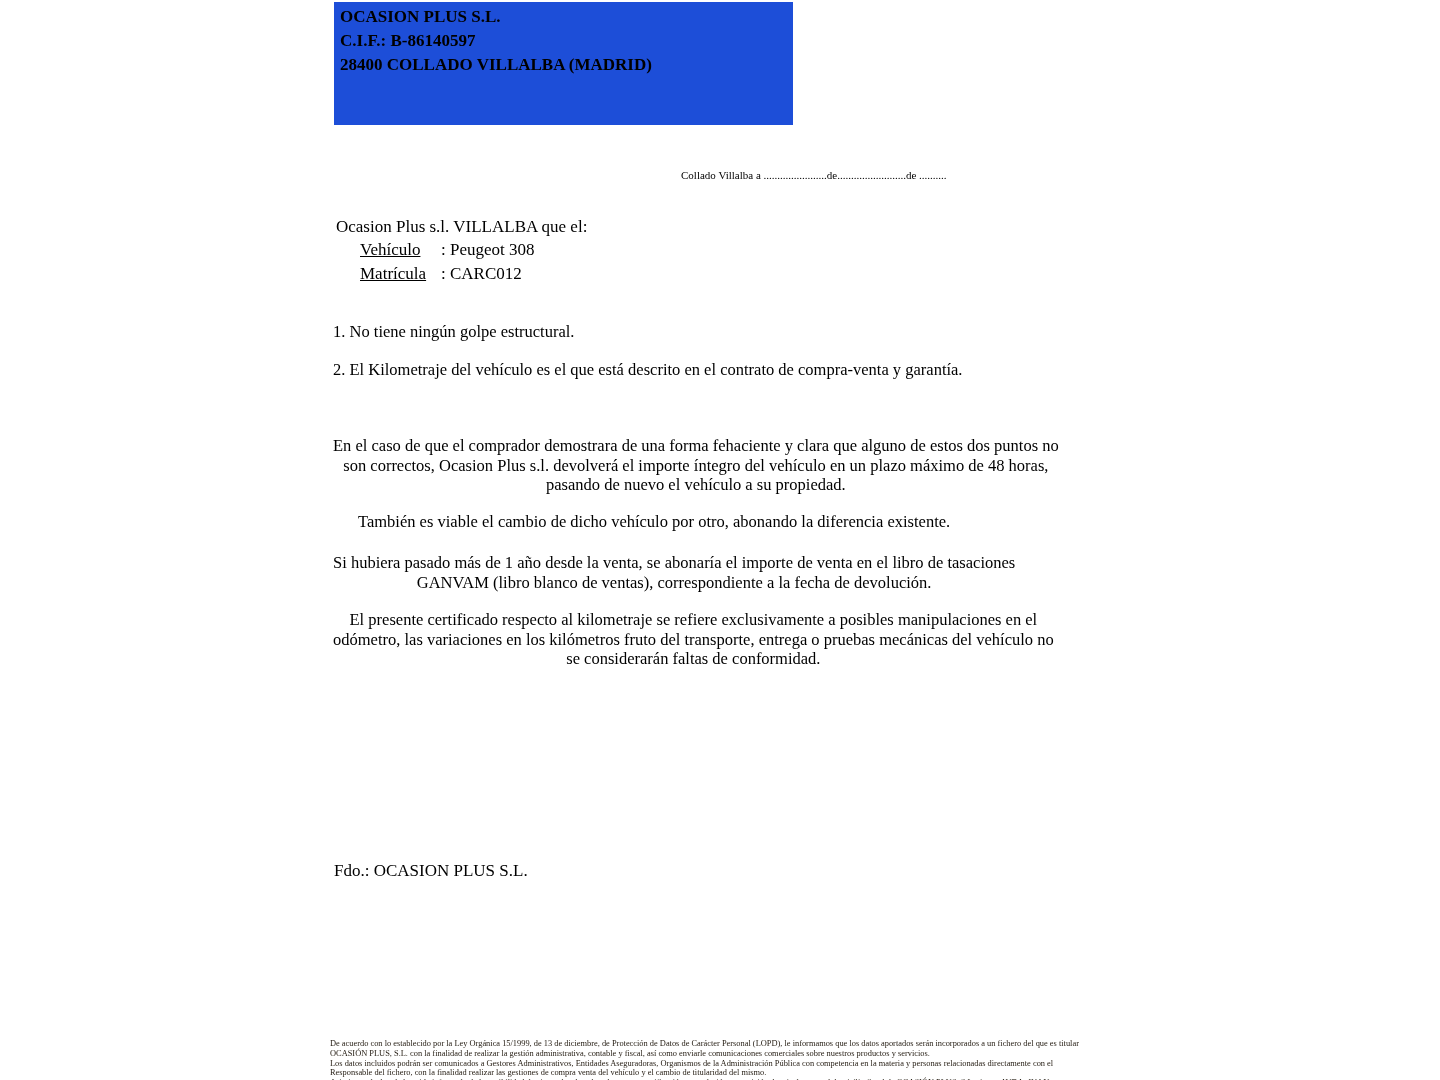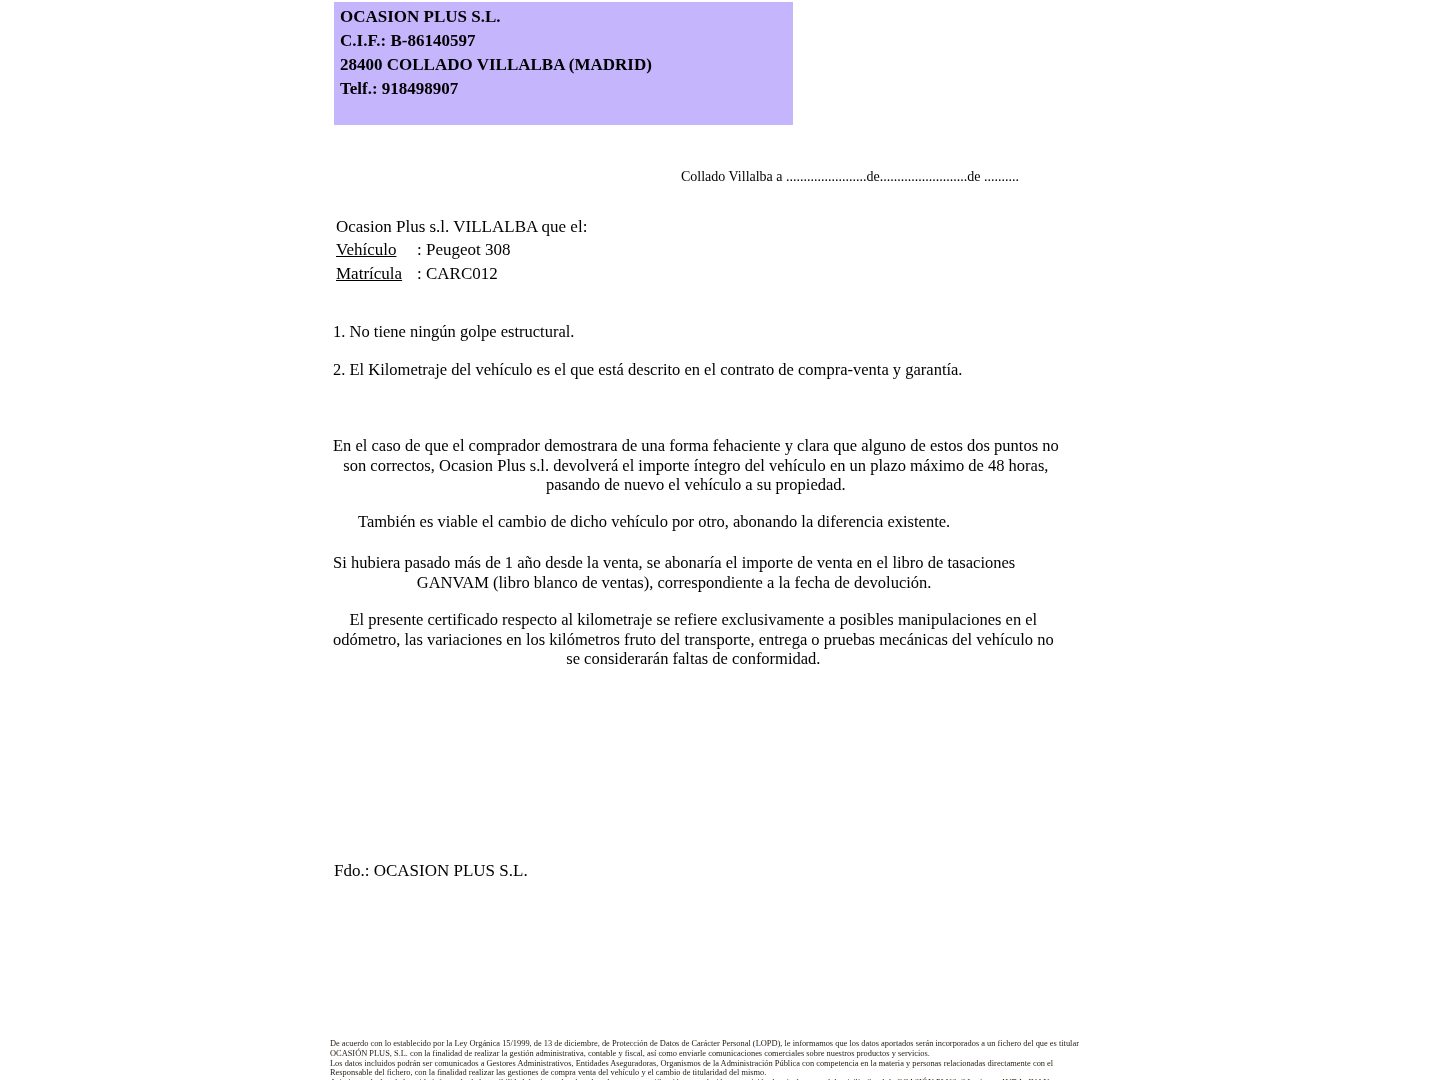--- a/index.html
+++ b/index.html
@@ -13,43 +13,43 @@
     overflow: hidden;
   }
 
   .header-box {
     position: absolute;
     left: 334px;
     top: 2px;
     width: 459px;
     height: 123px;
     box-sizing: border-box;
-    background: #c4b5fd;
+    background: #1d4ed8;
     padding: 3px 0 0 6px;
     font-weight: bold;
     font-size: 17px;
     line-height: 24px;
   }
 
   .date-line {
     position: absolute;
     left: 681px;
     top: 169px;
-    font-size: 14px;
+    font-size: 11px;
     white-space: nowrap;
   }
 
   .certify-block {
     position: absolute;
     left: 336px;
     top: 215px;
     font-size: 17px;
     line-height: 23.4px;
   }
-  .field-cell { display: inline-block; width: 81px; }
+  .field-cell { display: inline-block; width: 81px; margin-left: 24px; }
   .underlined { text-decoration: underline; }
 
   .statement { position: absolute; left: 333px; font-size: 16.5px; white-space: nowrap; }
   .statement-1 { top: 322px; }
   .statement-2 { top: 360px; }
 
   .para {
     position: absolute;
     left: 333px;
     font-size: 16.5px;
@@ -80,21 +80,20 @@
     margin-top: 20px;
   }
 </style>
 </head>
 <body>
 
 <div class="header-box">
   <div>OCASION PLUS S.L.</div>
   <div>C.I.F.: B-86140597</div>
   <div>28400 COLLADO VILLALBA (MADRID)</div>
-  <div>Telf.: 918498907</div>
 </div>
 
 <div class="date-line">Collado Villalba a .......................de.........................de ..........</div>
 
 <div class="certify-block">
   <div>Ocasion Plus s.l. VILLALBA que el:</div>
   <div class="field-row"><span class="field-cell"><span class="underlined">Vehículo</span></span><span>: </span><span>Peugeot 308</span></div>
   <div class="field-row"><span class="field-cell"><span class="underlined">Matrícula</span></span><span>: </span><span>CARC012</span></div>
 </div>
 

